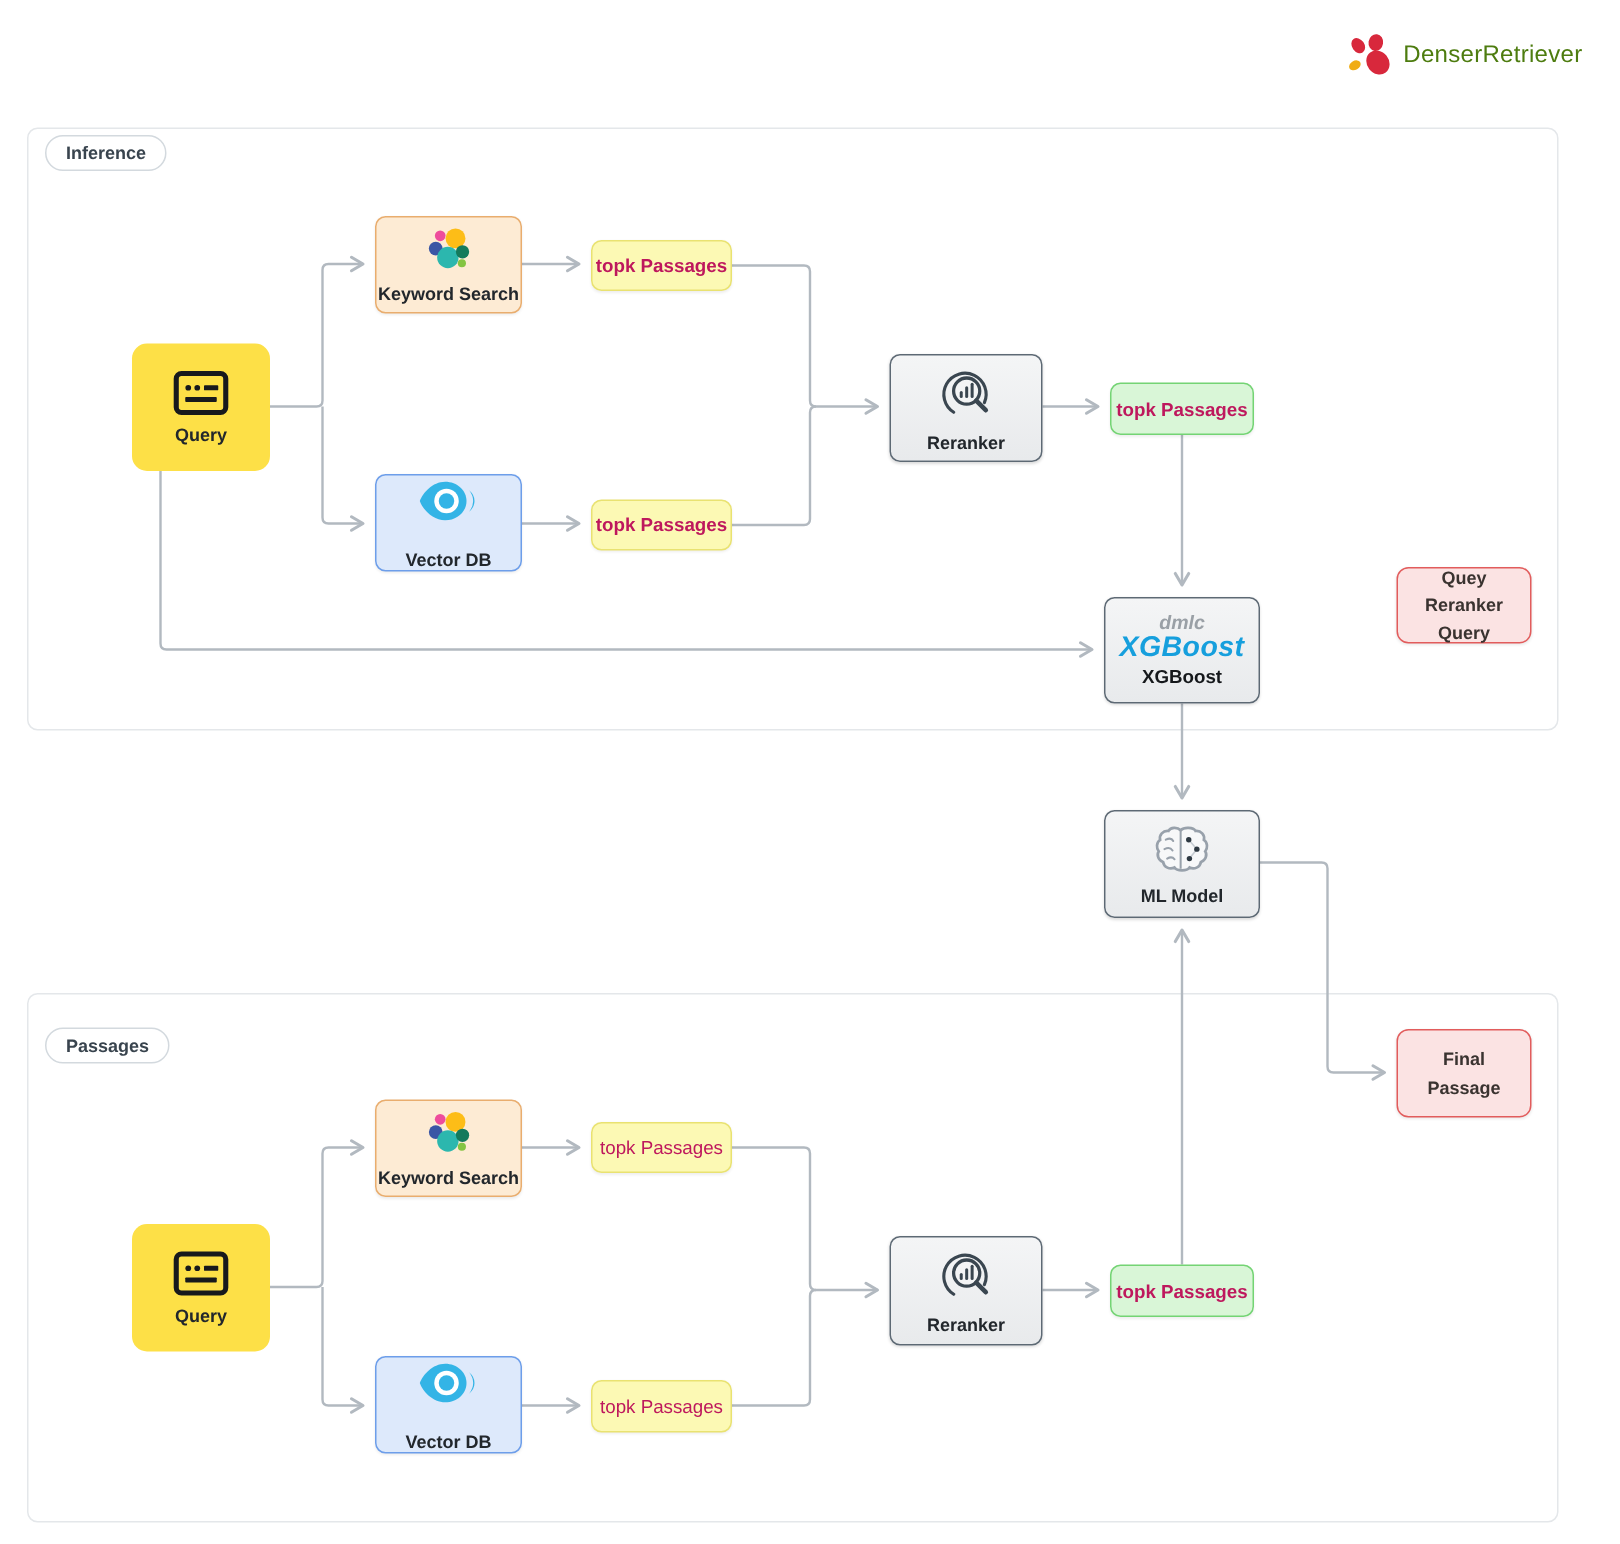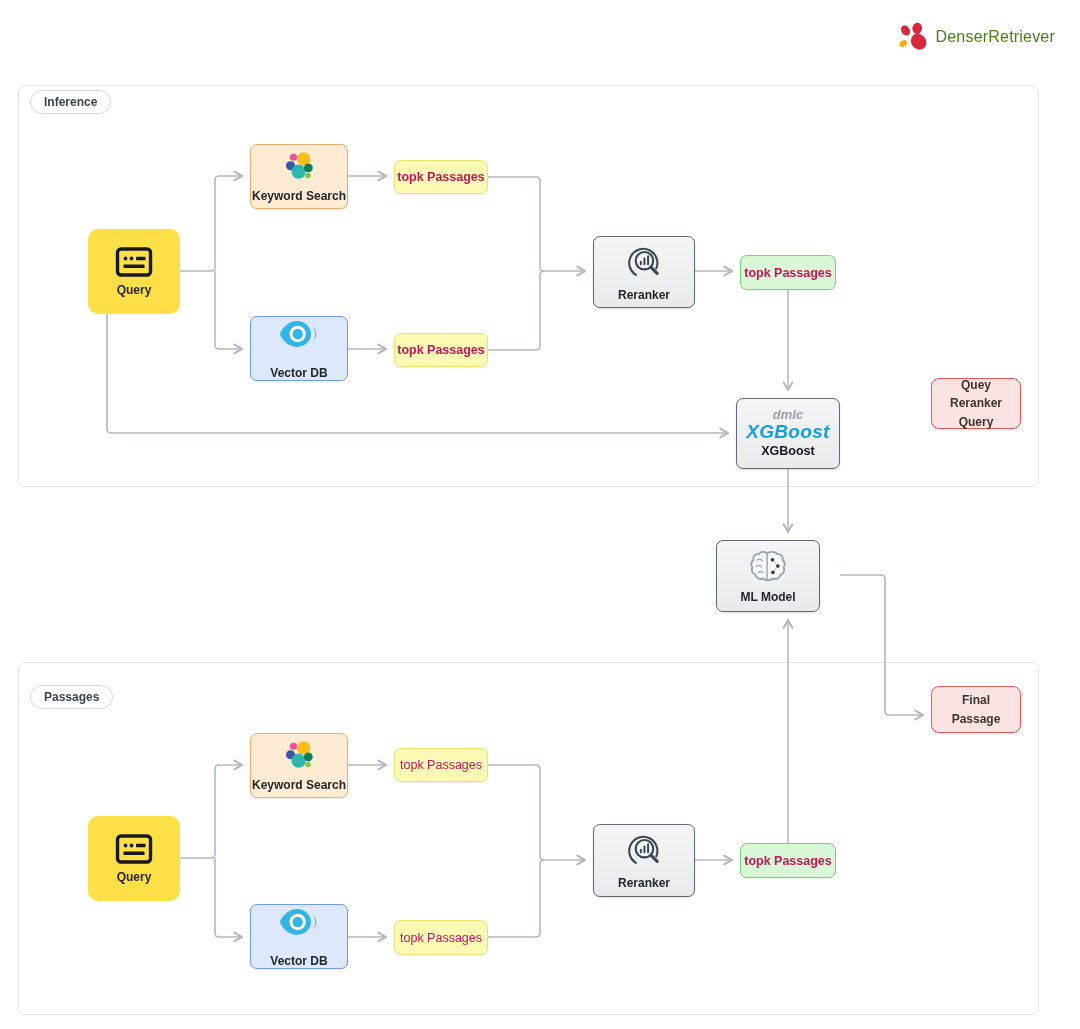--- a/index.html
+++ b/index.html
@@ -139,34 +139,34 @@
   </div>
 
   <div class="node box-pink" style="left:931px;top:378px;width:90px;height:51px">
     <div class="pink-text">
       <div>Quey</div>
       <div>Reranker</div>
       <div>Query</div>
     </div>
   </div>
 
-  <div class="node box-dark" style="left:716px;top:540px;width:104px;height:72px">
+  <div class="node box-dark" style="left:736px;top:540px;width:104px;height:72px">
     <svg width="40" height="36" viewBox="0 0 44 40">
       <path d="M21 5 C18.5 2.5 13.5 2.8 12 5.5 C8 5 4.8 8.5 5.8 12.2 C3 14 2.8 18.5 4.8 20.6 C3 23.4 4.6 27.6 8 28.5 C8.6 32.4 13 34.4 16.4 32.6 C18.2 35.4 25.8 35.4 27.6 32.6 C31 34.4 35.4 32.4 36 28.5 C39.4 27.6 41 23.4 39.2 20.6 C41.2 18.5 41 14 38.2 12.2 C39.2 8.5 36 5 32 5.5 C30.5 2.8 23.5 2.5 21 5 Z" fill="#f7f8f9" stroke="#98a1ab" stroke-width="2"></path>
       <path d="M21 5 V33.5" stroke="#98a1ab" stroke-width="1.5"></path>
       <path d="M10 12 Q14 10 15.5 13 M9 19 Q13 17 15 20 M11 26 Q14.5 24 16.5 26.5" stroke="#98a1ab" stroke-width="1.5" fill="none" stroke-linecap="round"></path>
       <path d="M27 12 L33 19 L27.5 26" stroke="#c6ccd2" stroke-width="1.2" fill="none"></path>
       <circle cx="27" cy="12" r="2" fill="#2e3942"></circle>
       <circle cx="33" cy="19" r="2" fill="#2e3942"></circle>
       <circle cx="27.5" cy="26" r="2" fill="#2e3942"></circle>
     </svg>
     <div class="lbl">ML Model</div>
   </div>
 
-  <div class="node box-pink" style="left:931px;top:686px;width:90px;height:47px">
+  <div class="node box-pink" style="left:931px;top:686px;width:90px;height:59px">
     <div class="pink-text">
       <div>Final</div>
       <div>Passage</div>
     </div>
   </div>
 
   <div class="node box-gray" style="left:61px;top:816px;width:92px;height:85px">
     <svg width="38" height="32" viewBox="0 0 38 32">
       <rect x="2.5" y="3" width="33" height="26" rx="3.5" fill="none" stroke="#17191c" stroke-width="3.4"></rect>
       <circle cx="10.5" cy="12.5" r="1.9" fill="#17191c"></circle>

